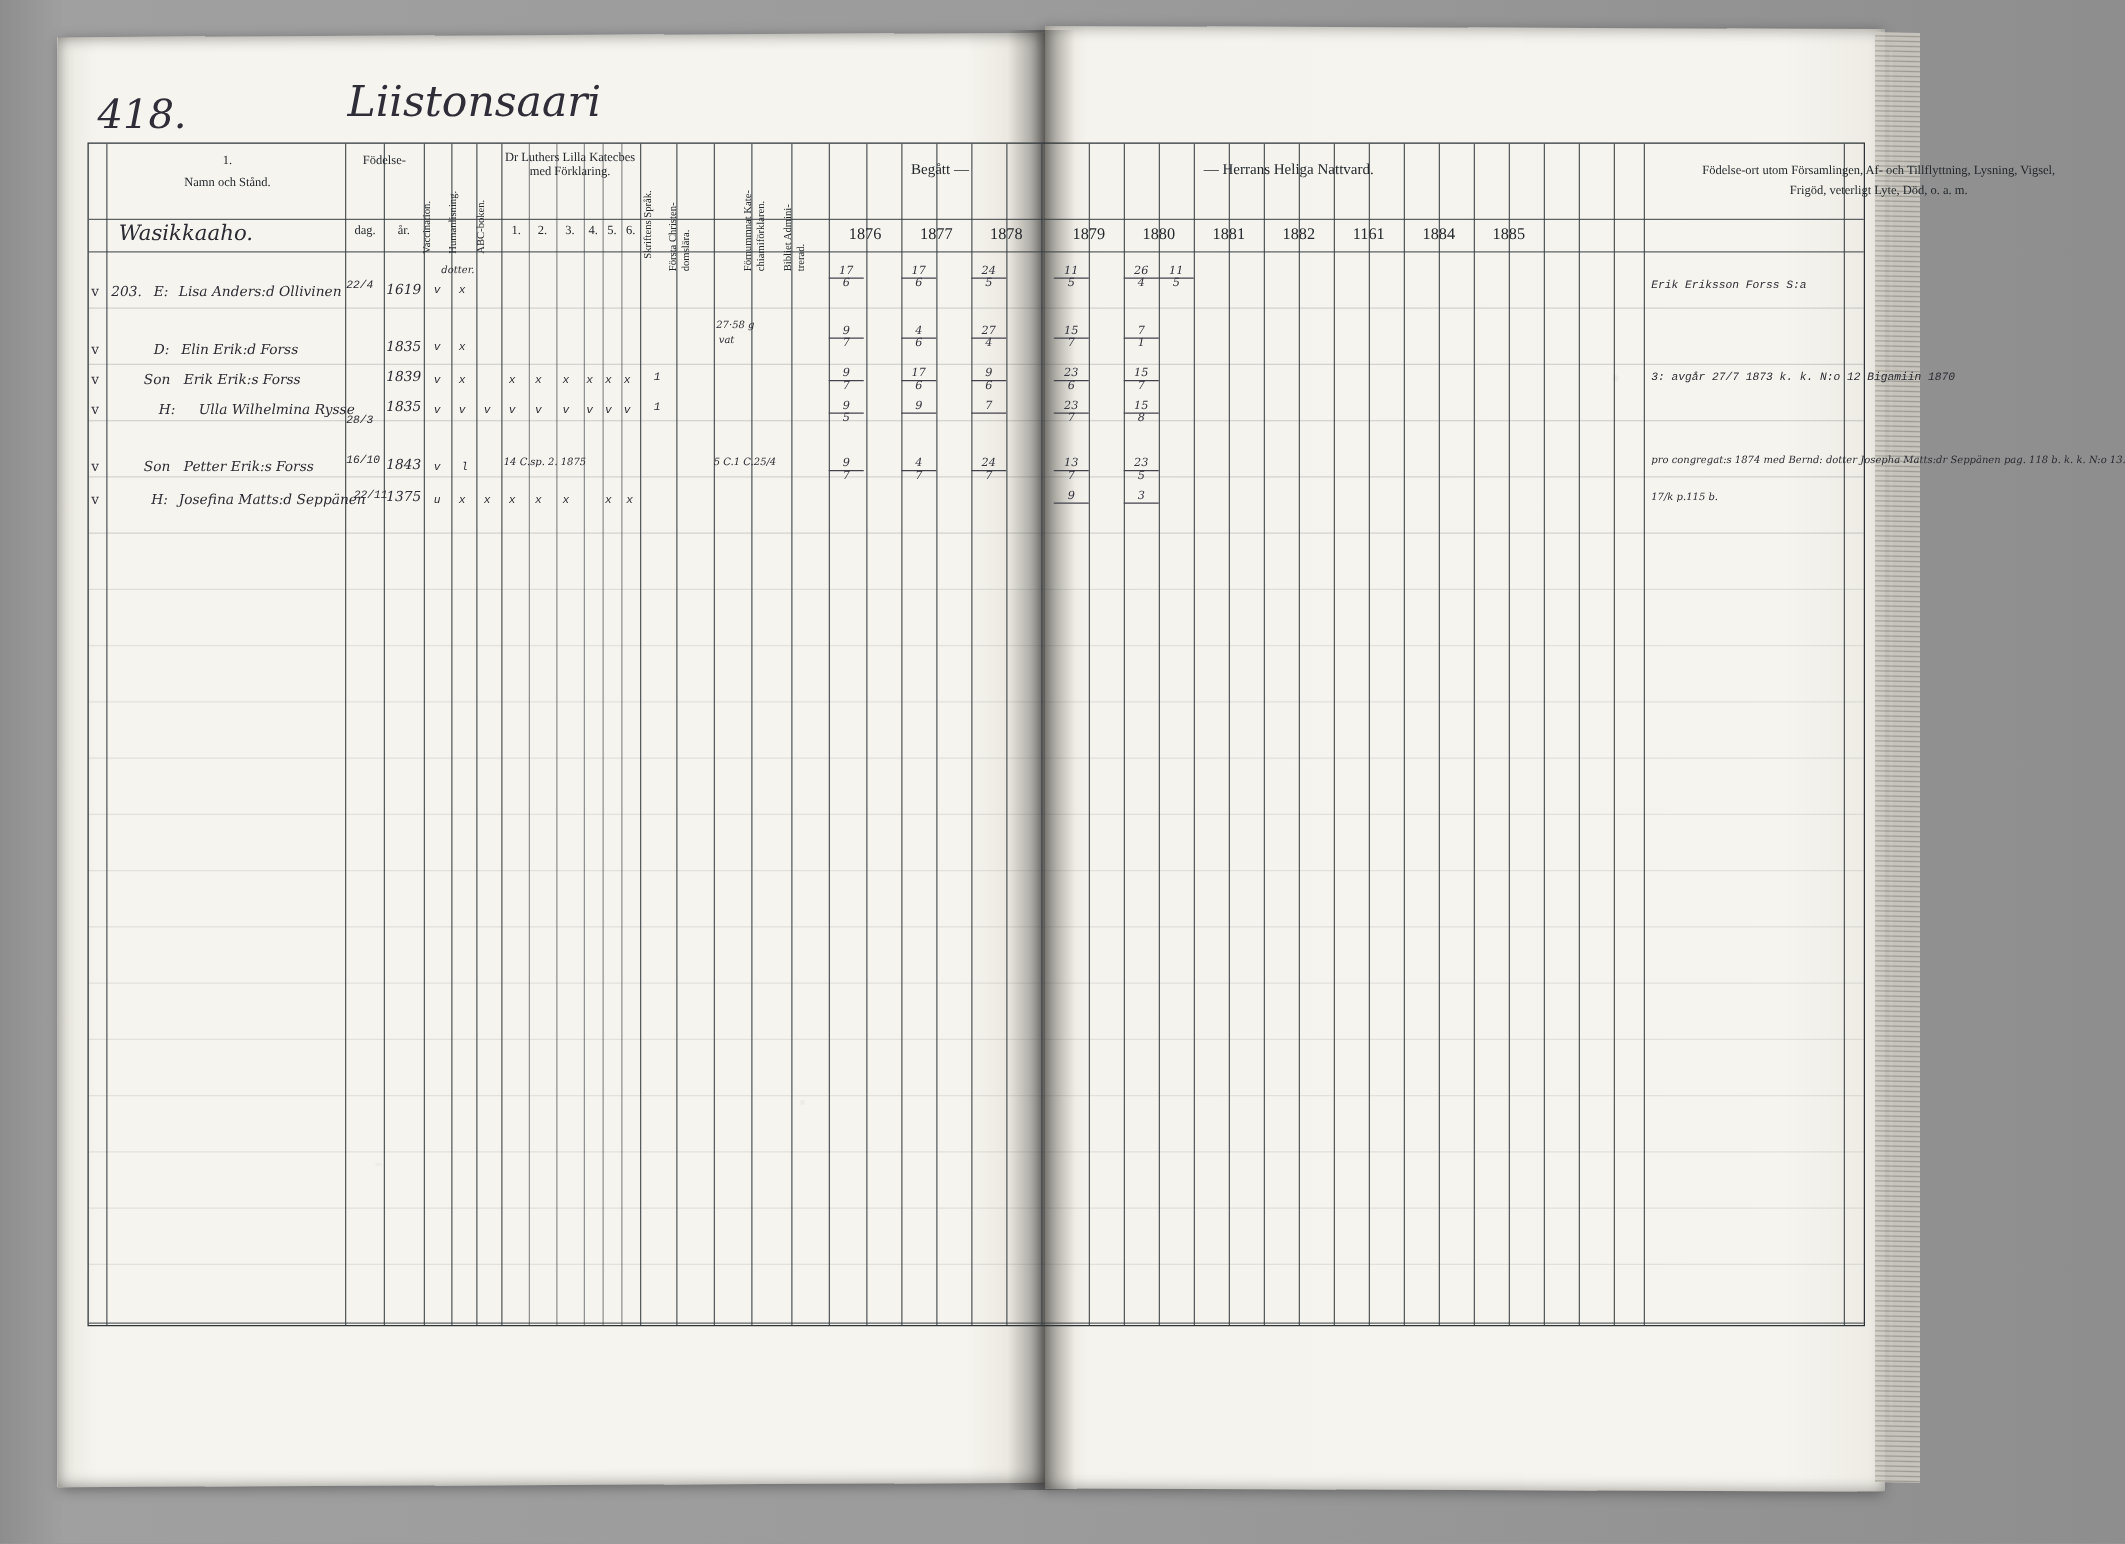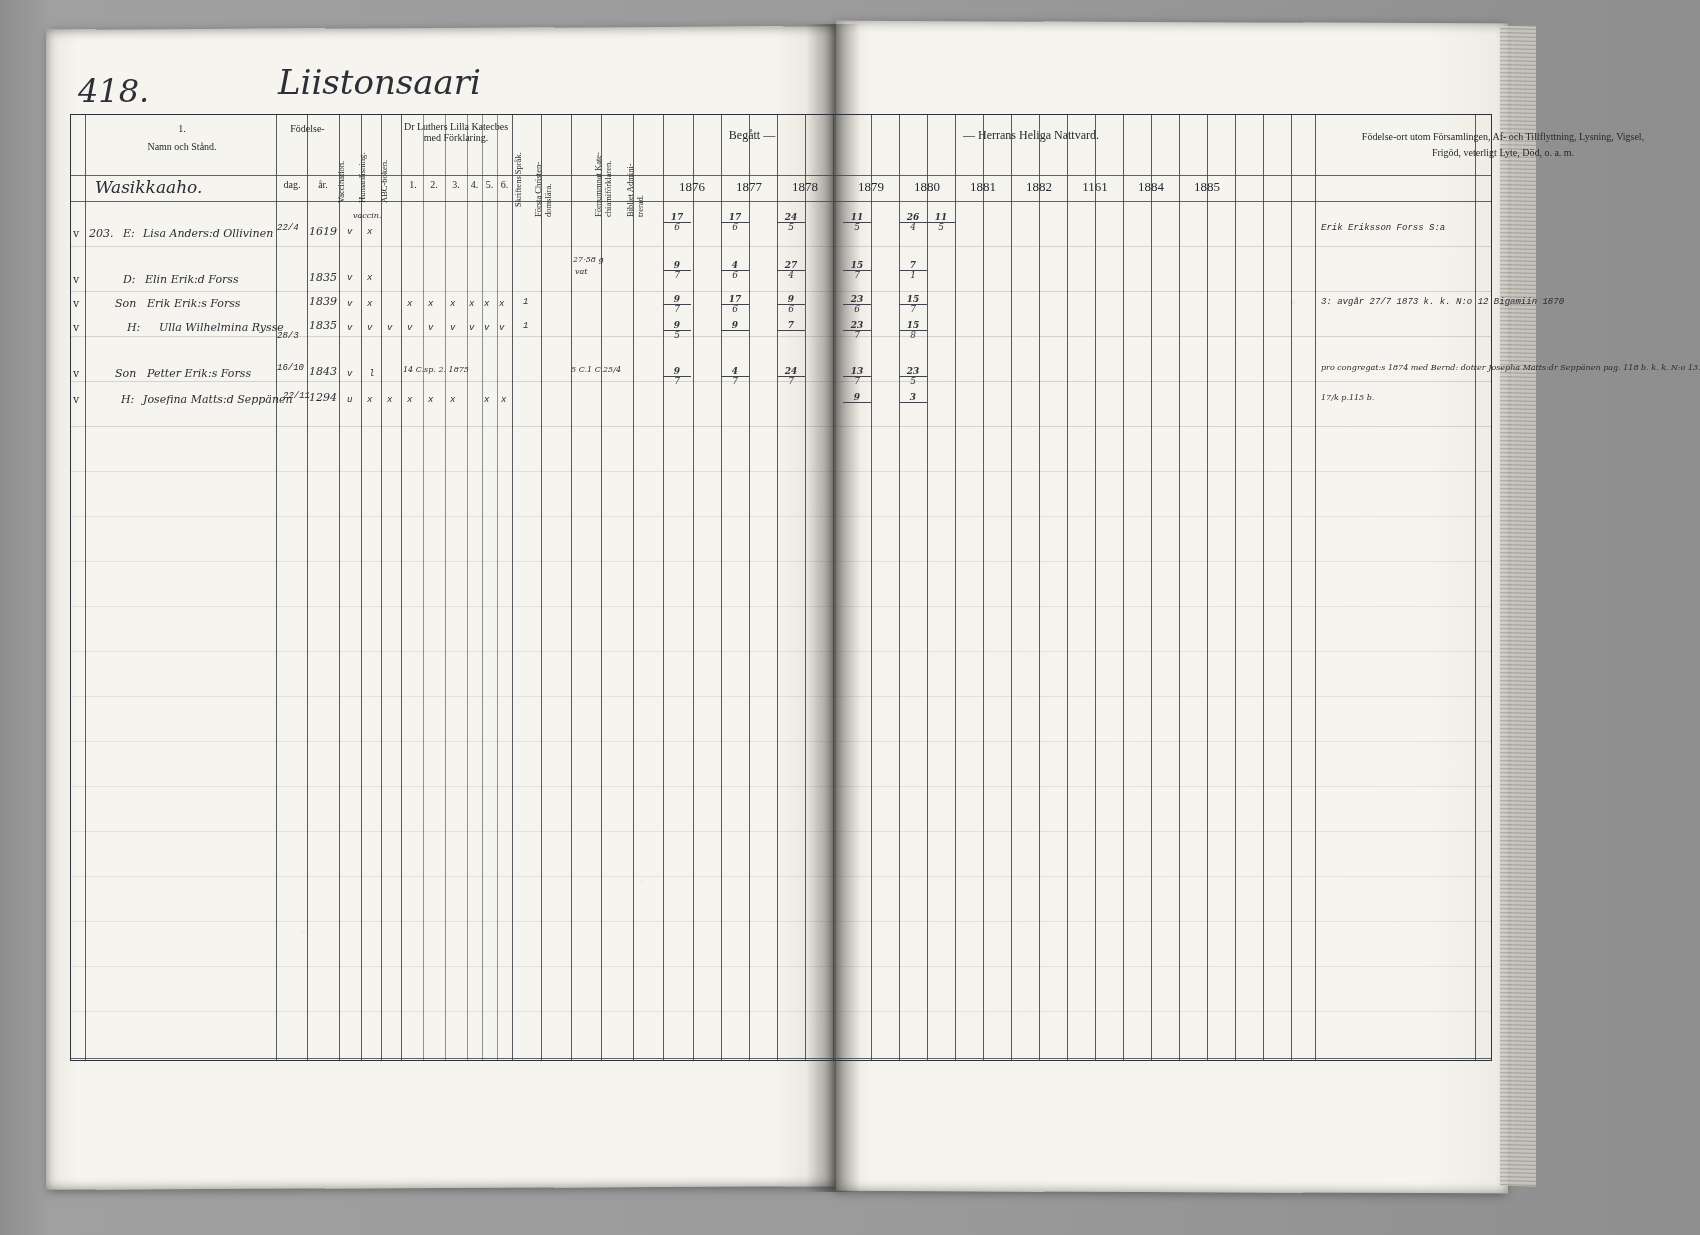--- a/index.html
+++ b/index.html
@@ -49,21 +49,21 @@
   .hw{position:absolute;font-family:"DejaVu Serif",serif;font-style:italic;
       color:#2b2b33;white-space:nowrap;}
   .sm{font-size:11px;}
   .xs{font-size:9px;font-family:Liberation Mono, monospace;}
   .tiny{font-size:8px;}
   .big{font-size:17px;}
   .title{font-family:"DejaVu Serif",serif;font-style:italic;font-size:34px;color:#2f2e38;}
 
   .frac{position:absolute;font-family:"DejaVu Serif",serif;font-style:italic;
         font-size:9px;color:#33323c;text-align:center;line-height:1.0;}
-  .frac b{display:block;font-weight:bold;}
+  .frac b{display:block;font-weight:normal;}
   .frac i{display:block;border-top:1px solid #44434d;font-style:italic;}
 
   .tick{position:absolute;font-family:"DejaVu Serif",serif;font-size:11px;color:#33323c;}
 
   #pageno{position:absolute;left:78px;top:72px;font-family:"DejaVu Serif",serif;
           font-style:italic;font-size:32px;color:#2f2e38;}
 
   
   .spot{position:absolute;border-radius:50%;background:rgba(0,0,0,.10);}
   .scratch{position:absolute;background:rgba(255,255,255,.35);}
@@ -195,21 +195,21 @@
 
     <div class="hw big" style="left:24px;top:62px;">Wasikkaaho.</div>
 
     <div class="hw sm" style="left:18px;top:112px;">203.</div>
     <div class="hw sm" style="left:52px;top:112px;">E:</div>
     <div class="hw sm" style="left:72px;top:112px;">Lisa Anders:d Ollivinen</div>
     <div class="hw xs" style="left:206px;top:108px;">22/4</div>
     <div class="hw sm" style="left:238px;top:110px;">1619</div>
     <div class="hw xs" style="left:276px;top:112px;">v</div>
     <div class="hw xs" style="left:296px;top:112px;">x</div>
-    <div class="hw tiny" style="left:282px;top:96px;">vaccin.</div>
+    <div class="hw tiny" style="left:282px;top:96px;">dotter.</div>
     <div class="hw xs" style="left:1250px;top:108px;">Erik Eriksson Forss S:a</div>
 
     <div class="frac" style="left:592px;top:98px;width:28px;">
         <b>17</b>
         <i>6</i>
       </div>
     <div class="frac" style="left:650px;top:98px;width:28px;">
         <b>17</b>
         <i>6</i>
       </div>
@@ -357,21 +357,21 @@
         <i>7</i>
       </div>
     <div class="frac" style="left:828px;top:252px;width:28px;">
         <b>23</b>
         <i>5</i>
       </div>
 
     <div class="hw sm" style="left:50px;top:278px;">H:</div>
     <div class="hw sm" style="left:72px;top:278px;">Josefina Matts:d Seppänen</div>
     <div class="hw xs" style="left:212px;top:276px;">22/11</div>
-    <div class="hw sm" style="left:238px;top:276px;">1294</div>
+    <div class="hw sm" style="left:238px;top:276px;">1375</div>
     <div class="hw xs" style="left:276px;top:280px;">u</div>
     <div class="hw xs" style="left:296px;top:280px;">x</div>
     <div class="hw xs" style="left:316px;top:280px;">x</div>
     <div class="hw xs" style="left:336px;top:280px;">x</div>
     <div class="hw xs" style="left:357px;top:280px;">x</div>
     <div class="hw xs" style="left:379px;top:280px;">x</div>
     <div class="hw xs" style="left:413px;top:280px;">x</div>
     <div class="hw xs" style="left:430px;top:280px;">x</div>
     <div class="hw tiny" style="left:1250px;top:278px;">17/k p.115 b.</div>
 

